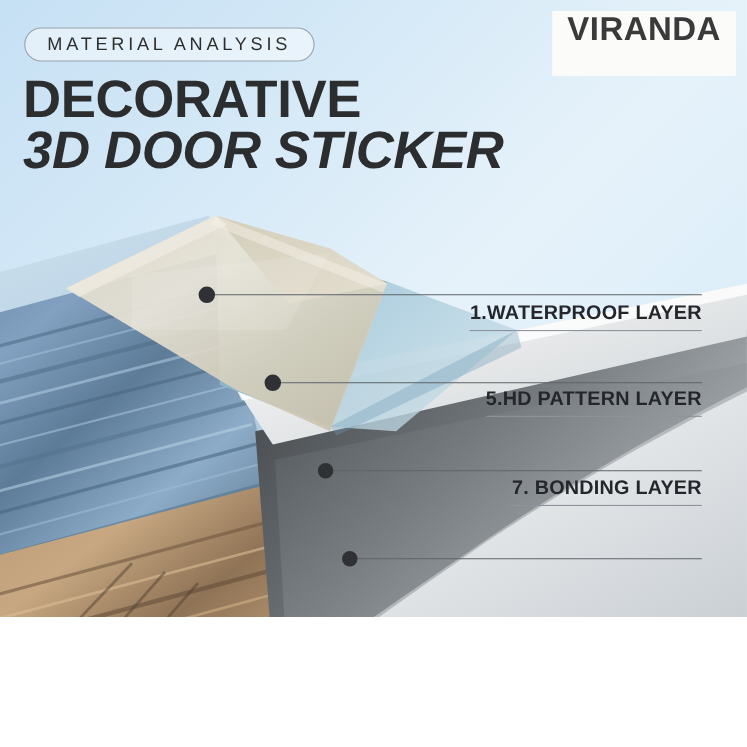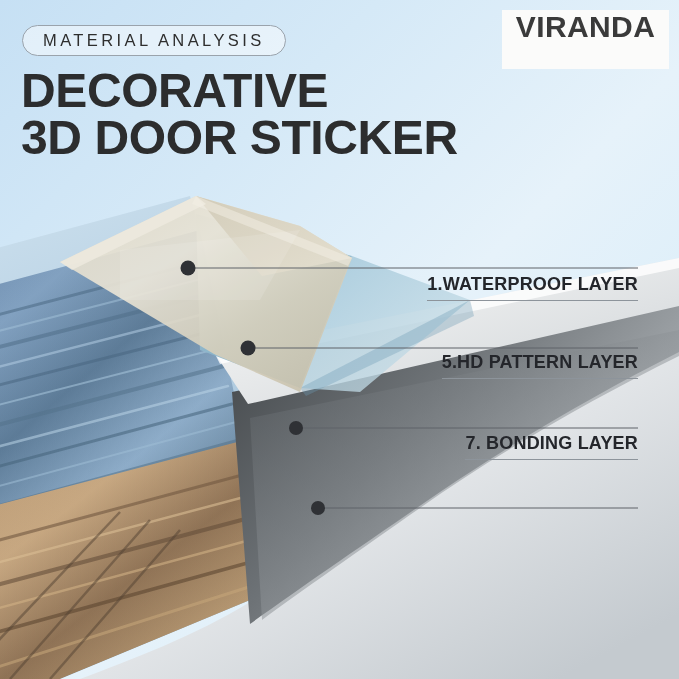--- a/index.html
+++ b/index.html
@@ -3,21 +3,21 @@
 <meta charset="utf-8">
 <style>
   html, body {
     margin: 0;
     padding: 0;
     background: #ffffff;
   }
   #page {
     position: relative;
     width: 679px;
-    height: 679px;
+    height: 561px;
     overflow: hidden;
     font-family: "Liberation Sans", sans-serif;
     background:
       radial-gradient(ellipse 120% 90% at 88% 100%, #e3f1fb 0%, rgba(227,241,251,0) 60%),
       linear-gradient(135deg, #c6e0f4 0%, #d5e9f7 28%, #e6f2fa 55%, #dceef9 78%, #d7eaf8 100%);
   }
 
   
   .badge {
     position: absolute;
@@ -44,21 +44,21 @@
     position: absolute;
     left: 21px;
     top: 67px;
     color: #2c2d2e;
     font-weight: 700;
     font-size: 48px;
     line-height: 47px;
     letter-spacing: -0.4px;
     white-space: nowrap;
   }
-  .headline .l2 { display: block; }
+  .headline .l2 { display: block; font-style: italic; }
 
   .logo-box {
     position: absolute;
     left: 502px;
     top: 10px;
     width: 167px;
     height: 59px;
     background: #fbfbfa;
     display: flex;
     align-items: flex-start;

